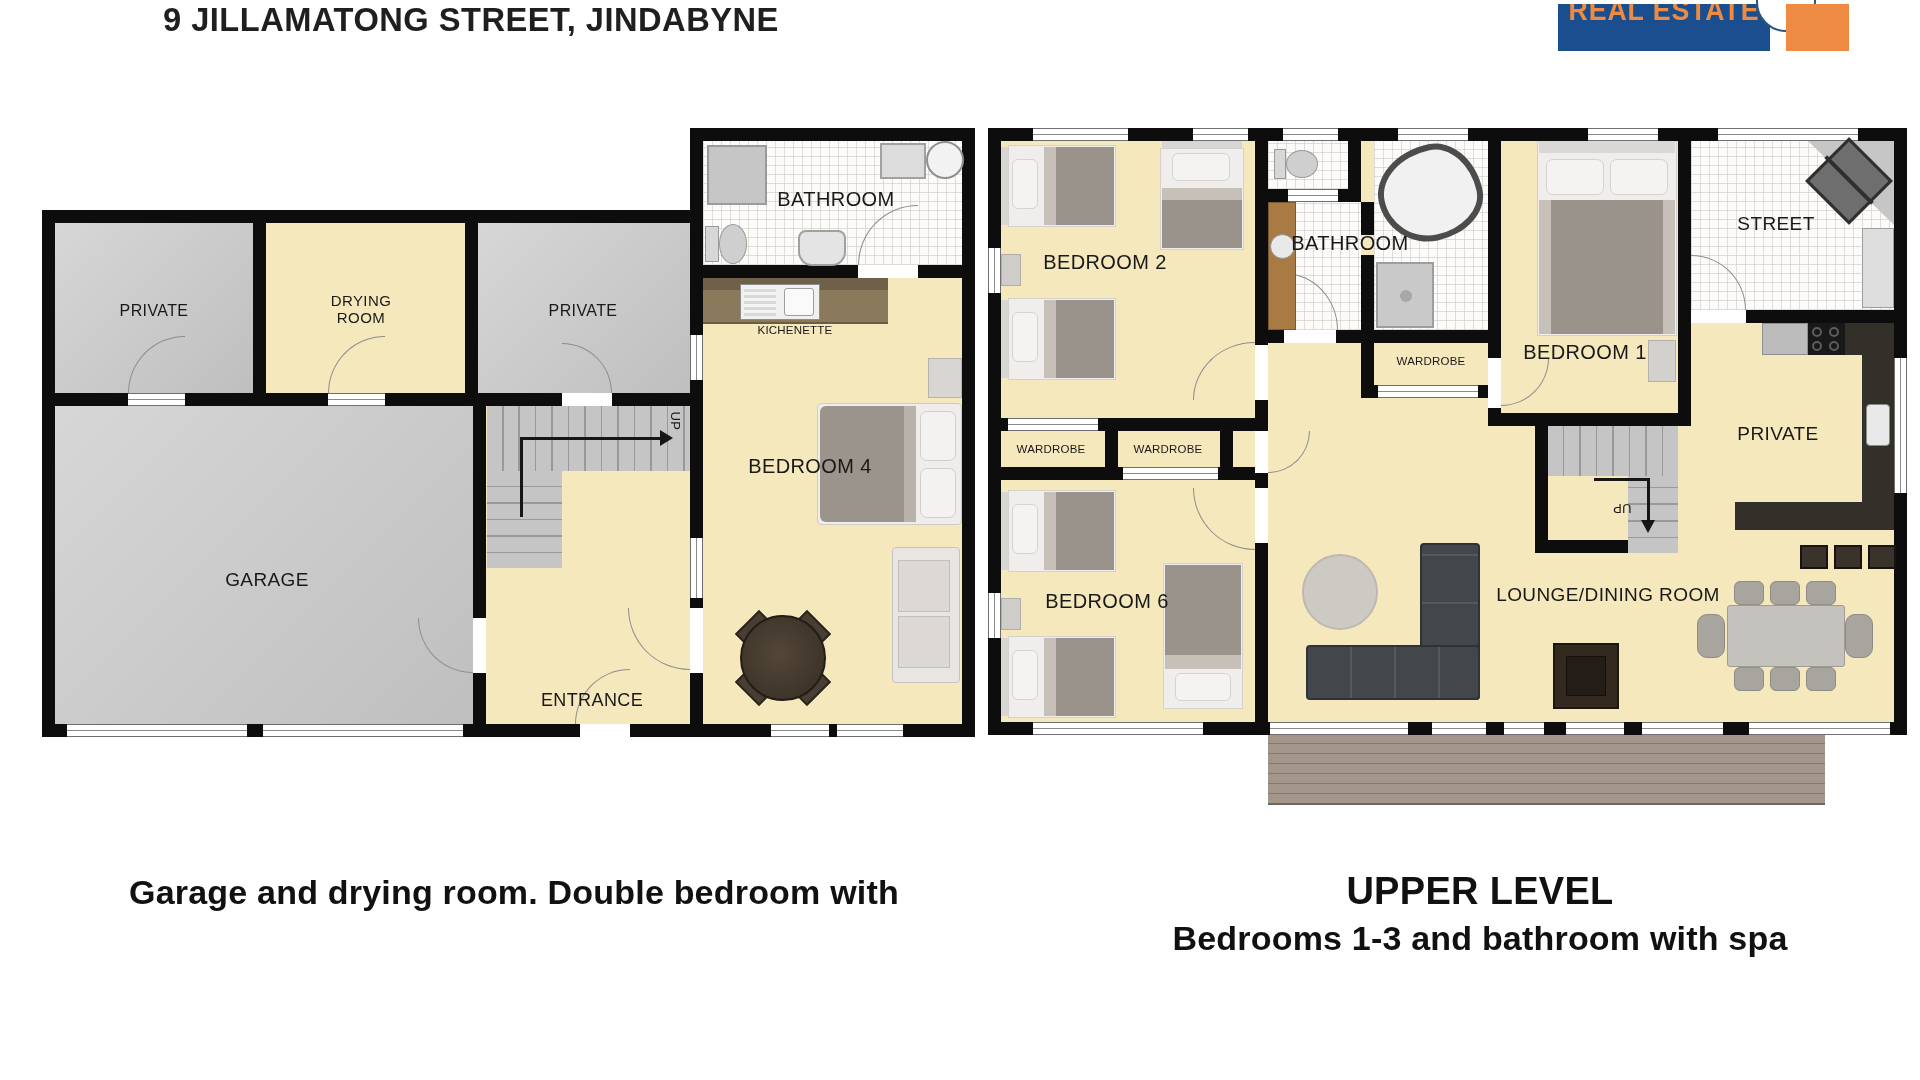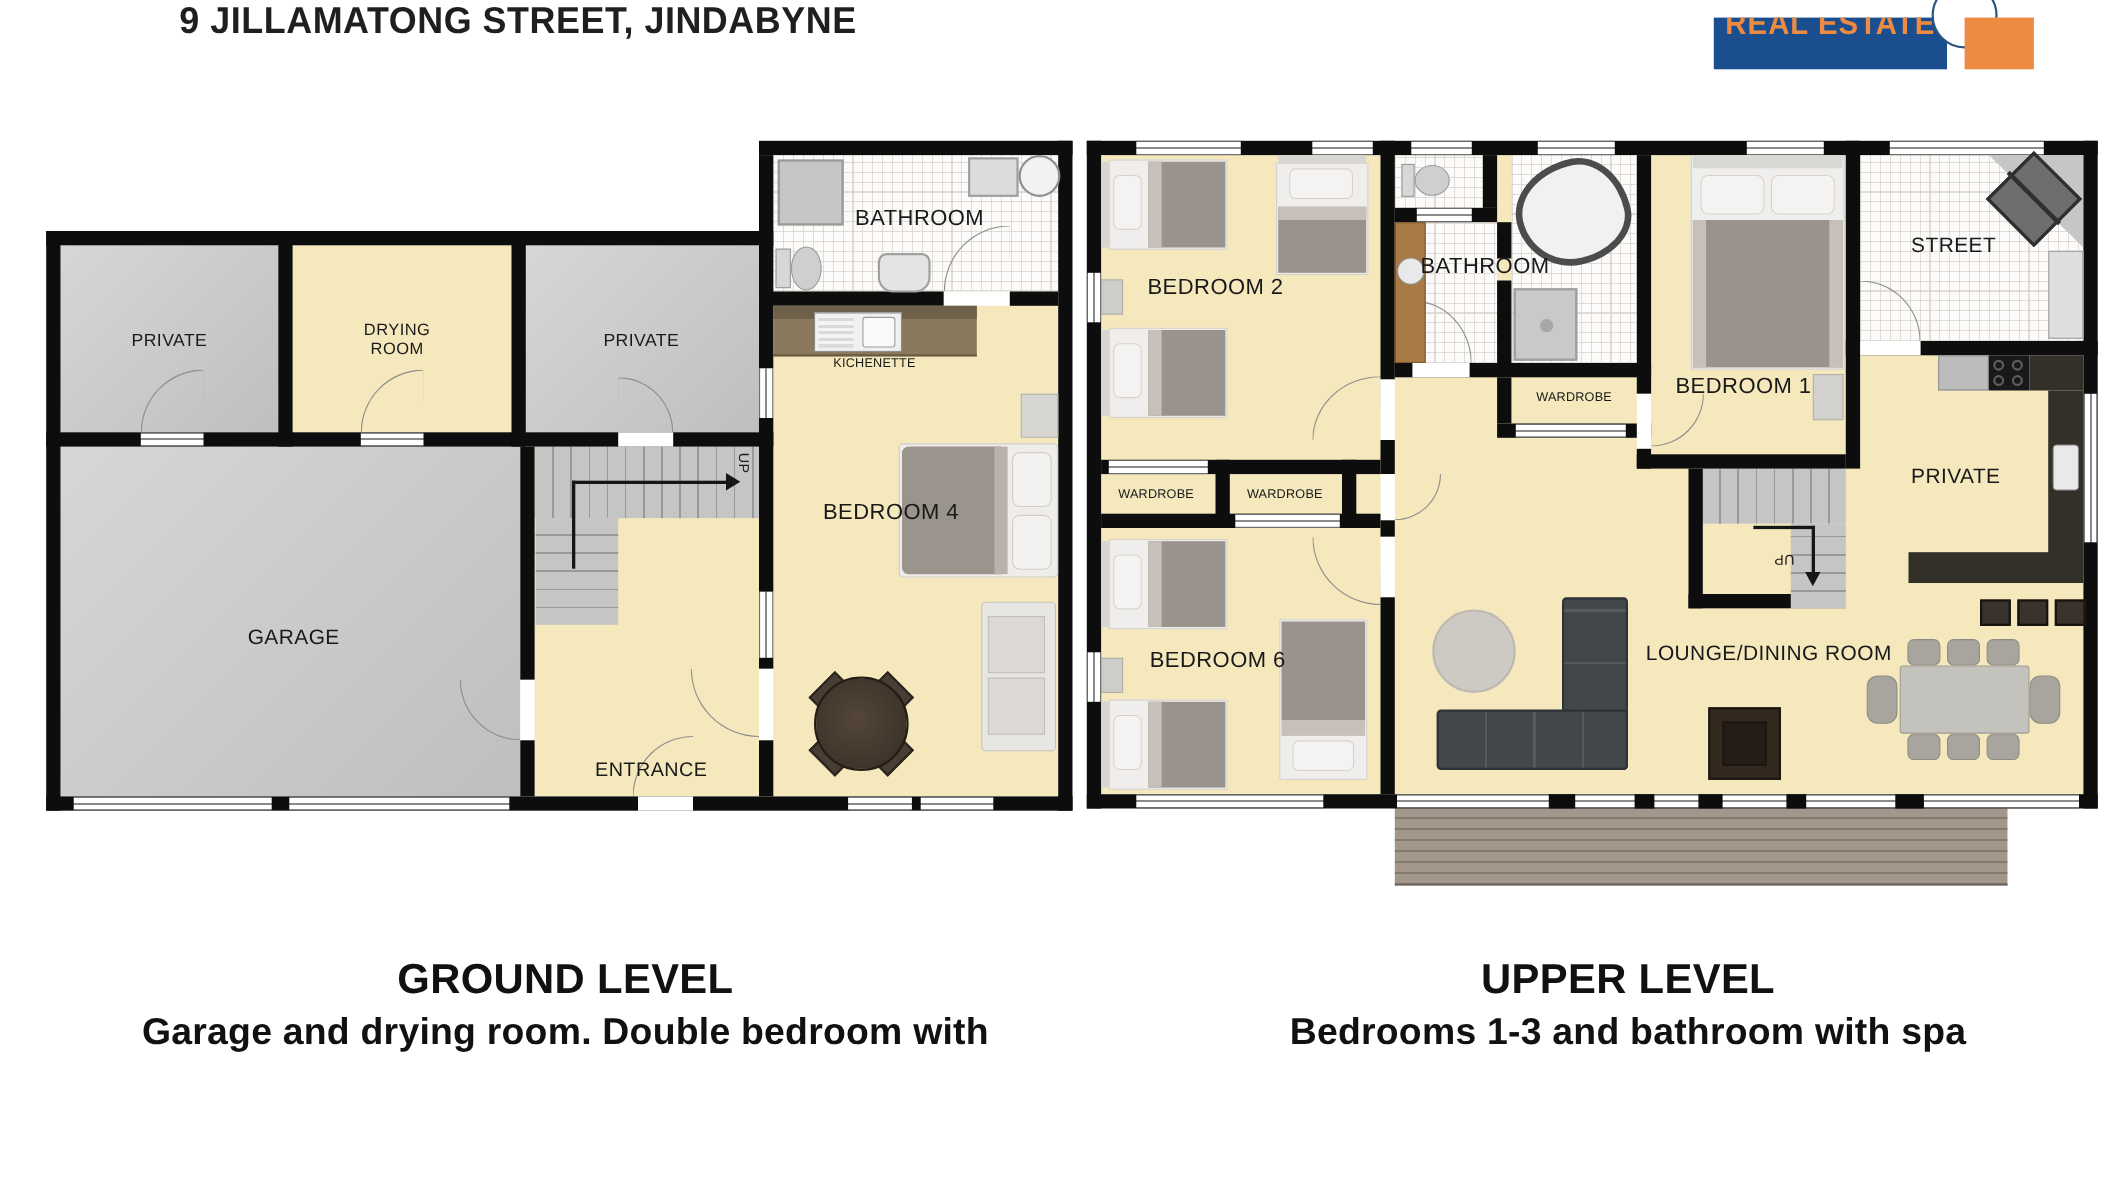--- a/index.html
+++ b/index.html
@@ -53,21 +53,21 @@
   .tri-r{position:absolute;width:0;height:0;border-top:8px solid transparent;border-bottom:8px solid transparent;border-left:13px solid #161616;}
   .tri-d{position:absolute;width:0;height:0;border-left:7px solid transparent;border-right:7px solid transparent;border-top:13px solid #161616;}
 </style>
 </head>
 <body>
 
 <div class="canvas">
 
   <div class="address">9 JILLAMATONG STREET, JINDABYNE</div>
 
-  <div class="abs" style="left:1556px;top:16px;width:300px;height:60px;">
+  <div class="abs" style="left:1556px;top:4px;width:300px;height:60px;">
     <div class="abs" style="left:2px;top:0;width:212px;height:47px;background:#1a4e8e;overflow:hidden;">
       <div style="position:absolute;left:0;top:-10px;width:212px;text-align:center;color:#ec8b41;
                   font-size:29px;font-weight:700;letter-spacing:1px;transform:scaleX(.92);">REAL ESTATE</div>
     </div>
     <div class="abs" style="left:200px;top:-32px;width:56px;height:56px;border-radius:50%;background:#fff;border:2px solid #2d567f;"></div>
     <div class="abs" style="left:230px;top:0;width:63px;height:47px;background:#ec8b41;"></div>
   </div>
 
   <div class="abs" style="left:42px;top:128px;width:933px;height:609px;">
 
@@ -347,21 +347,20 @@
     <div class="lb sm" style="left:63px;top:322px;">WARDROBE</div>
     <div class="lb sm" style="left:180px;top:322px;">WARDROBE</div>
     <div class="lb sm" style="left:443px;top:234px;">WARDROBE</div>
     <div class="lb big" style="left:119px;top:473px;">BEDROOM 6</div>
     <div class="lb med" style="left:790px;top:306px;font-size:19px;">PRIVATE</div>
     <div class="lb med" style="left:620px;top:467px;font-size:19px;">LOUNGE/DINING ROOM</div>
     <div class="lb rot180" style="left:634px;top:380px;">UP</div>
   </div>
 
   <div class="caption" style="left:114px;top:868px;width:800px;">
-    <div class="t">GROUND LEVEL</div>
     <div class="l">Garage and drying room. Double bedroom with</div>
   </div>
   <div class="caption" style="left:1080px;top:868px;width:800px;">
     <div class="t">UPPER LEVEL</div>
     <div class="l">Bedrooms 1-3 and bathroom with spa</div>
   </div>
 
 </div>
 
 </body></html>

